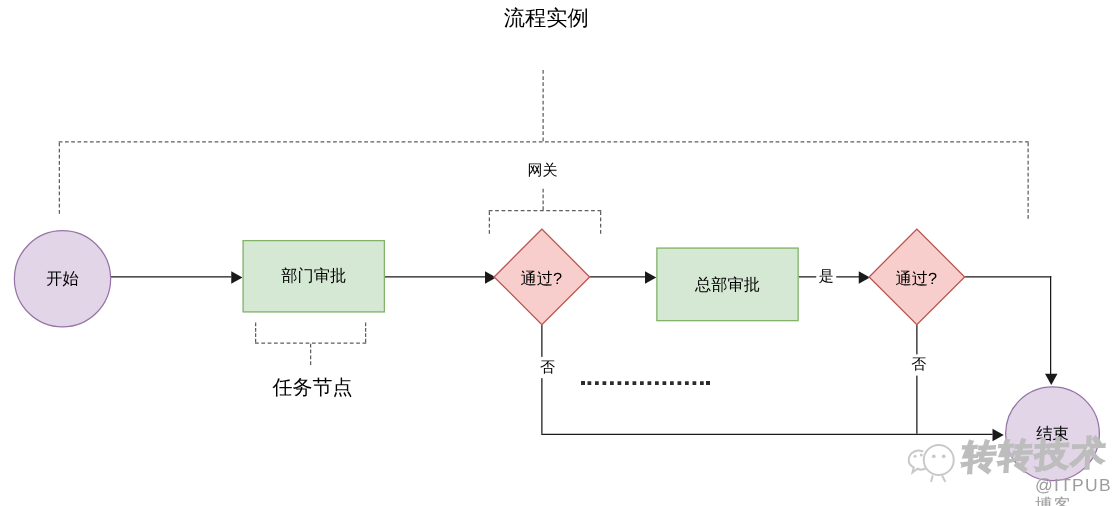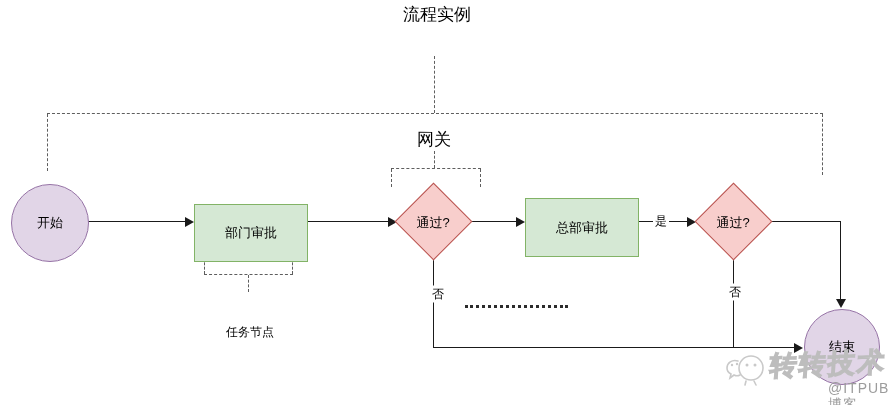--- a/index.html
+++ b/index.html
@@ -51,42 +51,42 @@
   <div class="title">
     <div class="t1">流程实例</div>
   </div>
 
   <div class="dv" style="left:434px;top:56px;height:57px;"></div>
 
   <div class="dh" style="left:47px;top:113px;width:776px;"></div>
   <div class="dv" style="left:47px;top:114px;height:57px;"></div>
   <div class="dv" style="left:822px;top:114px;height:61px;"></div>
 
-  <div class="anno" style="left:384px;top:128px;width:100px;font-size:17px;">网关</div>
+  <div class="anno" style="left:384px;top:128px;width:100px;font-size:12px;">网关</div>
   <div class="dv" style="left:434px;top:151px;height:17px;"></div>
   <div class="dh" style="left:391px;top:168px;width:90px;"></div>
   <div class="dv" style="left:391px;top:169px;height:18px;"></div>
   <div class="dv" style="left:480px;top:169px;height:18px;"></div>
 
   <div class="event" style="left:11px;top:184px;text-align:right;">
     <span>开始</span>
   </div>
 
   <div class="hline" style="left:87px;top:221px;width:98px;"></div>
   <div class="head-right" style="left:185px;top:217px;"></div>
 
-  <div class="task" style="left:194px;top:192px;margin-top:12px;">
+  <div class="task" style="left:194px;top:192px;">
     <span>部门审批</span>
   </div>
 
   <div class="dv" style="left:204px;top:258px;height:16px;"></div>
   <div class="dv" style="left:292px;top:258px;height:16px;"></div>
   <div class="dh" style="left:204px;top:274px;width:89px;"></div>
   <div class="dv" style="left:248px;top:275px;height:17px;"></div>
-  <div class="anno" style="left:180px;top:300px;width:140px;font-size:12px;margin-top:24px;">任务节点</div>
+  <div class="anno" style="left:180px;top:300px;width:140px;font-size:16px;">任务节点</div>
 
   <div class="hline" style="left:306px;top:221px;width:82px;"></div>
   <div class="head-right" style="left:388px;top:217px;"></div>
 
   <div class="diamond" style="left:406px;top:194px;"></div>
   <div class="diamond-label" style="left:393px;top:214px;">通过?</div>
 
   <div class="hline" style="left:470px;top:221px;width:47px;"></div>
   <div class="head-right" style="left:516px;top:217px;"></div>
 

